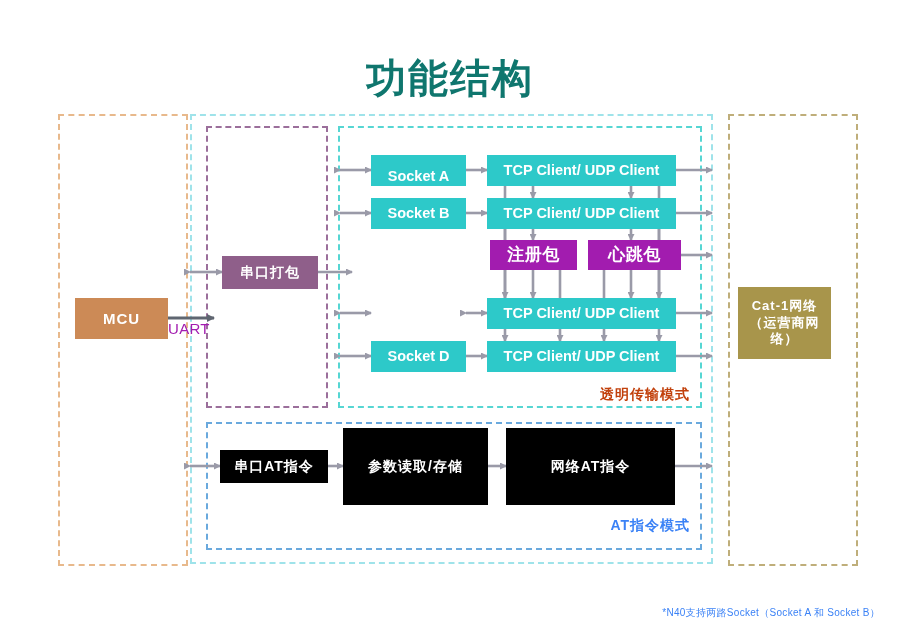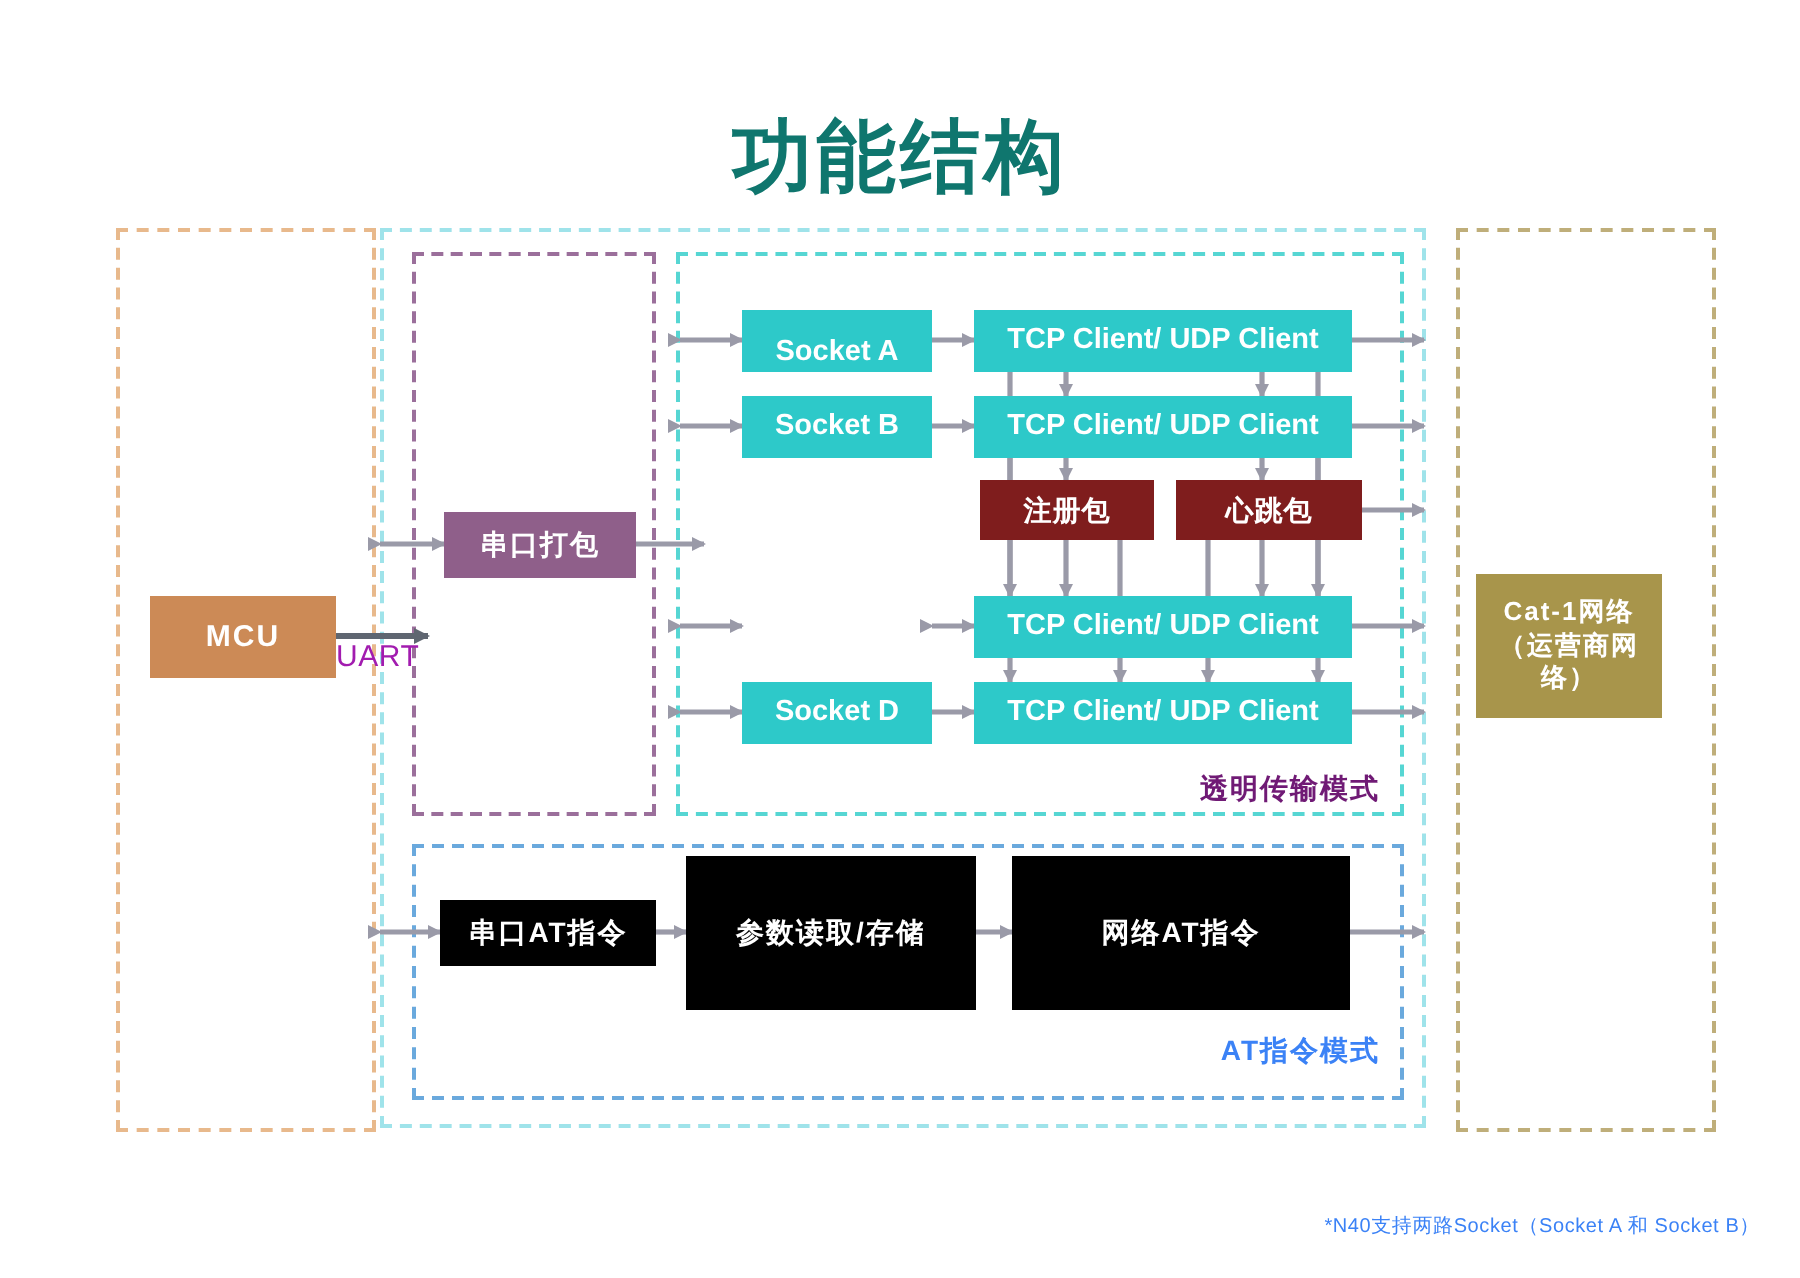--- a/index.html
+++ b/index.html
@@ -27,28 +27,28 @@
   .dash-at{border-color:#6aa9dd;}
   .dash-net{border-color:#bfae7a;}
 
   
   .box{
     display:flex;align-items:center;justify-content:center;
     text-align:center;color:#ffffff;font-weight:bold;line-height:1.3;
   }
   .box-mcu{background:#cc8a56;font-size:15px;letter-spacing:1px;}
   .box-serial{background:#8f5f8a;font-size:14px;letter-spacing:1px;}
-  .box-teal{background:#7f1d1d;font-size:14px;letter-spacing:.5px;}
+  .box-teal{background:#a21caf;font-size:17px;letter-spacing:.5px;}
   .box-teal-en{background:#2dc9c9;font-size:14.5px;letter-spacing:0px;}
   .box-blue{background:#000000;font-size:14px;letter-spacing:1px;}
   .box-net{background:#a89446;background:#a8954b;font-size:13px;letter-spacing:1px;}
 
   
   .lbl-uart{font-size:15px;color:#a21caf;font-weight:normal;letter-spacing:.3px;}
-  .lbl-mode-teal{font-size:14px;color:#701a75;font-weight:bold;letter-spacing:1px;}
+  .lbl-mode-teal{font-size:14px;color:#c2410c;font-weight:bold;letter-spacing:1px;}
   .lbl-mode-blue{font-size:14px;color:#3b82f6;font-weight:bold;letter-spacing:1px;}
   .footnote{font-size:10px;color:#3b82f6;letter-spacing:.3px;}
 
   
   #arrows{position:absolute;left:0;top:0;width:900px;height:639px;pointer-events:none;}
 </style>
 </head>
 <body>
 
 <div id="canvas">

